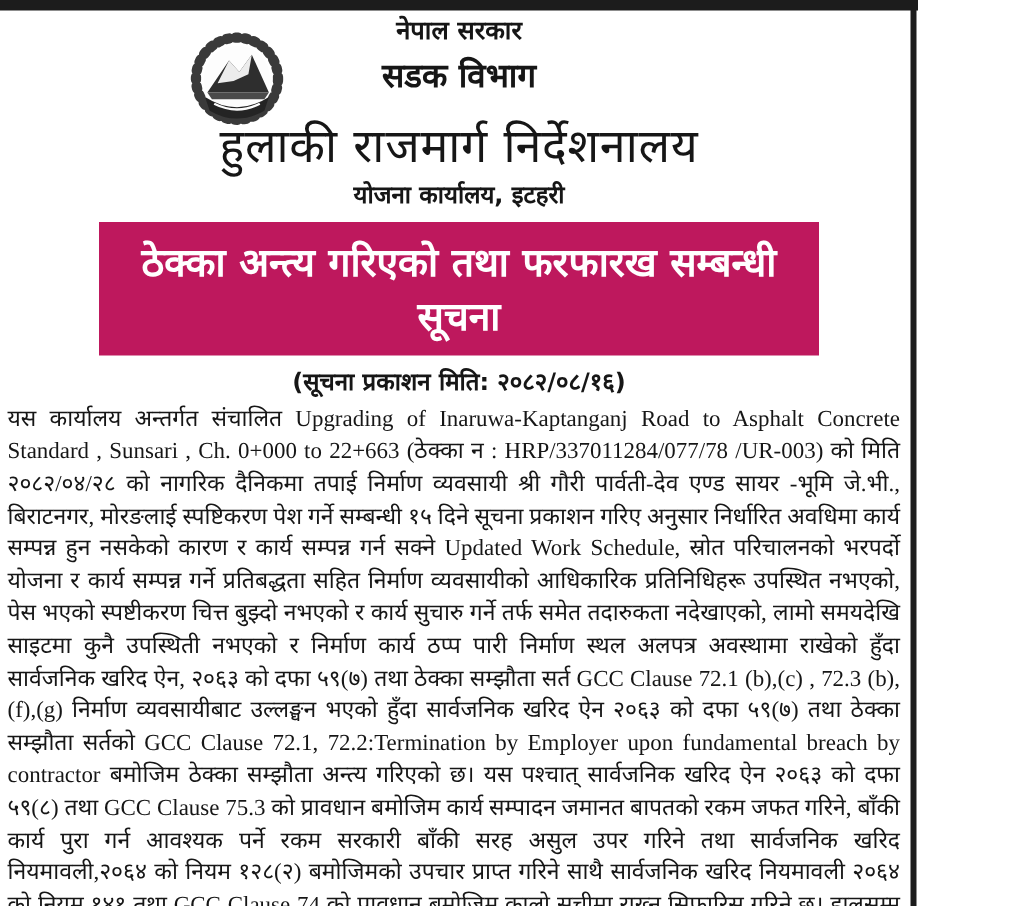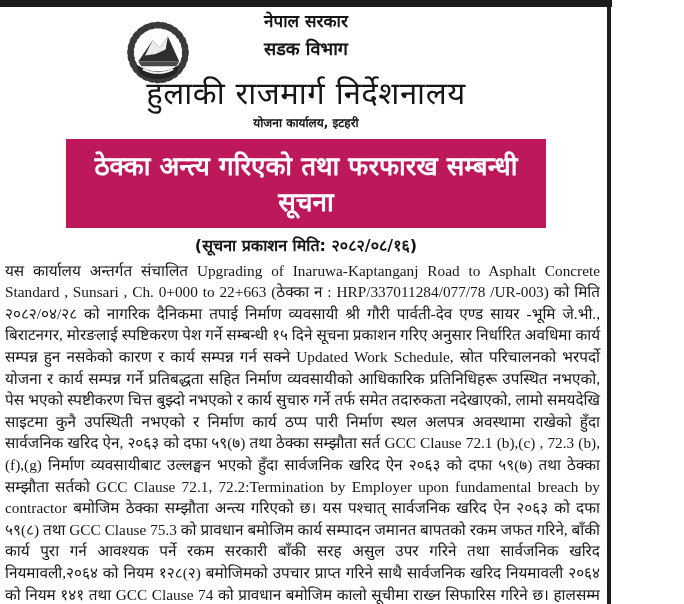--- a/index.html
+++ b/index.html
@@ -21,23 +21,23 @@
     position:absolute;left:116px;top:16px;width:84px;height:76px;
   }
   .header{
     text-align:center;
     padding-top:10px;
     line-height:1.15;
     font-family:"DejaVu Sans","Liberation Sans",sans-serif;
   }
   .h-gov{font-size:17px;font-weight:bold;margin-top:2px;}
   .h-ministry{font-size:19px;font-weight:bold;margin-top:7px;}
-  .h-dept{font-size:18px;font-weight:bold;margin-top:7px;}
+  .h-dept{font-size:22px;font-weight:bold;margin-top:7px;}
   .h-directorate{font-size:31px;font-weight:normal;margin-top:17px;letter-spacing:0.5px;}
-  .h-office{font-size:12px;font-weight:bold;margin-top:5px;}
+  .h-office{font-size:16px;font-weight:bold;margin-top:5px;}
   .banner{
     width:480px;
     margin:8px auto 0 auto;
     background:#be185d;
     color:#ffffff;
     text-align:center;
     font-size:26px;
     font-weight:bold;
     padding:8px 0 9px 0;
     font-family:"DejaVu Sans","Liberation Sans",sans-serif;

